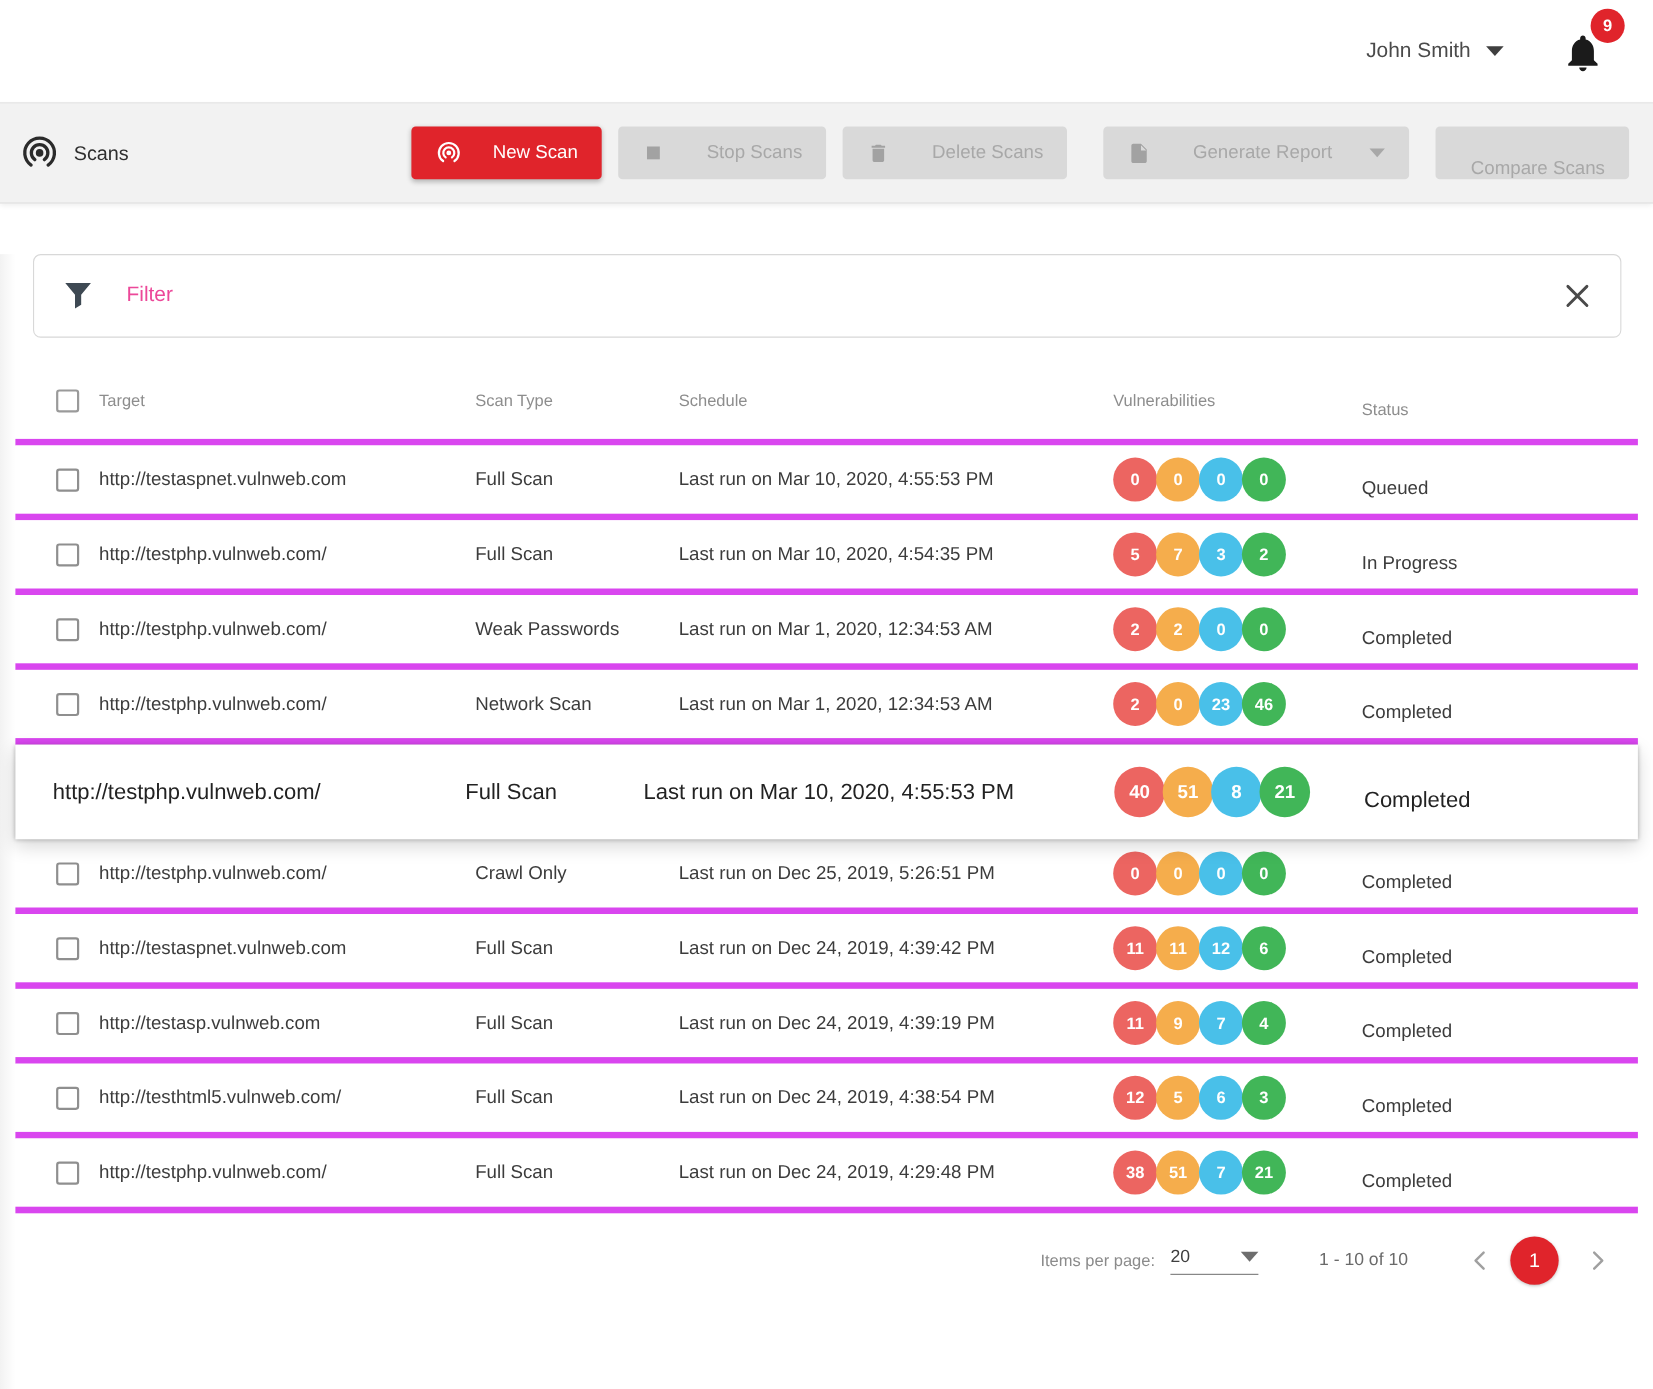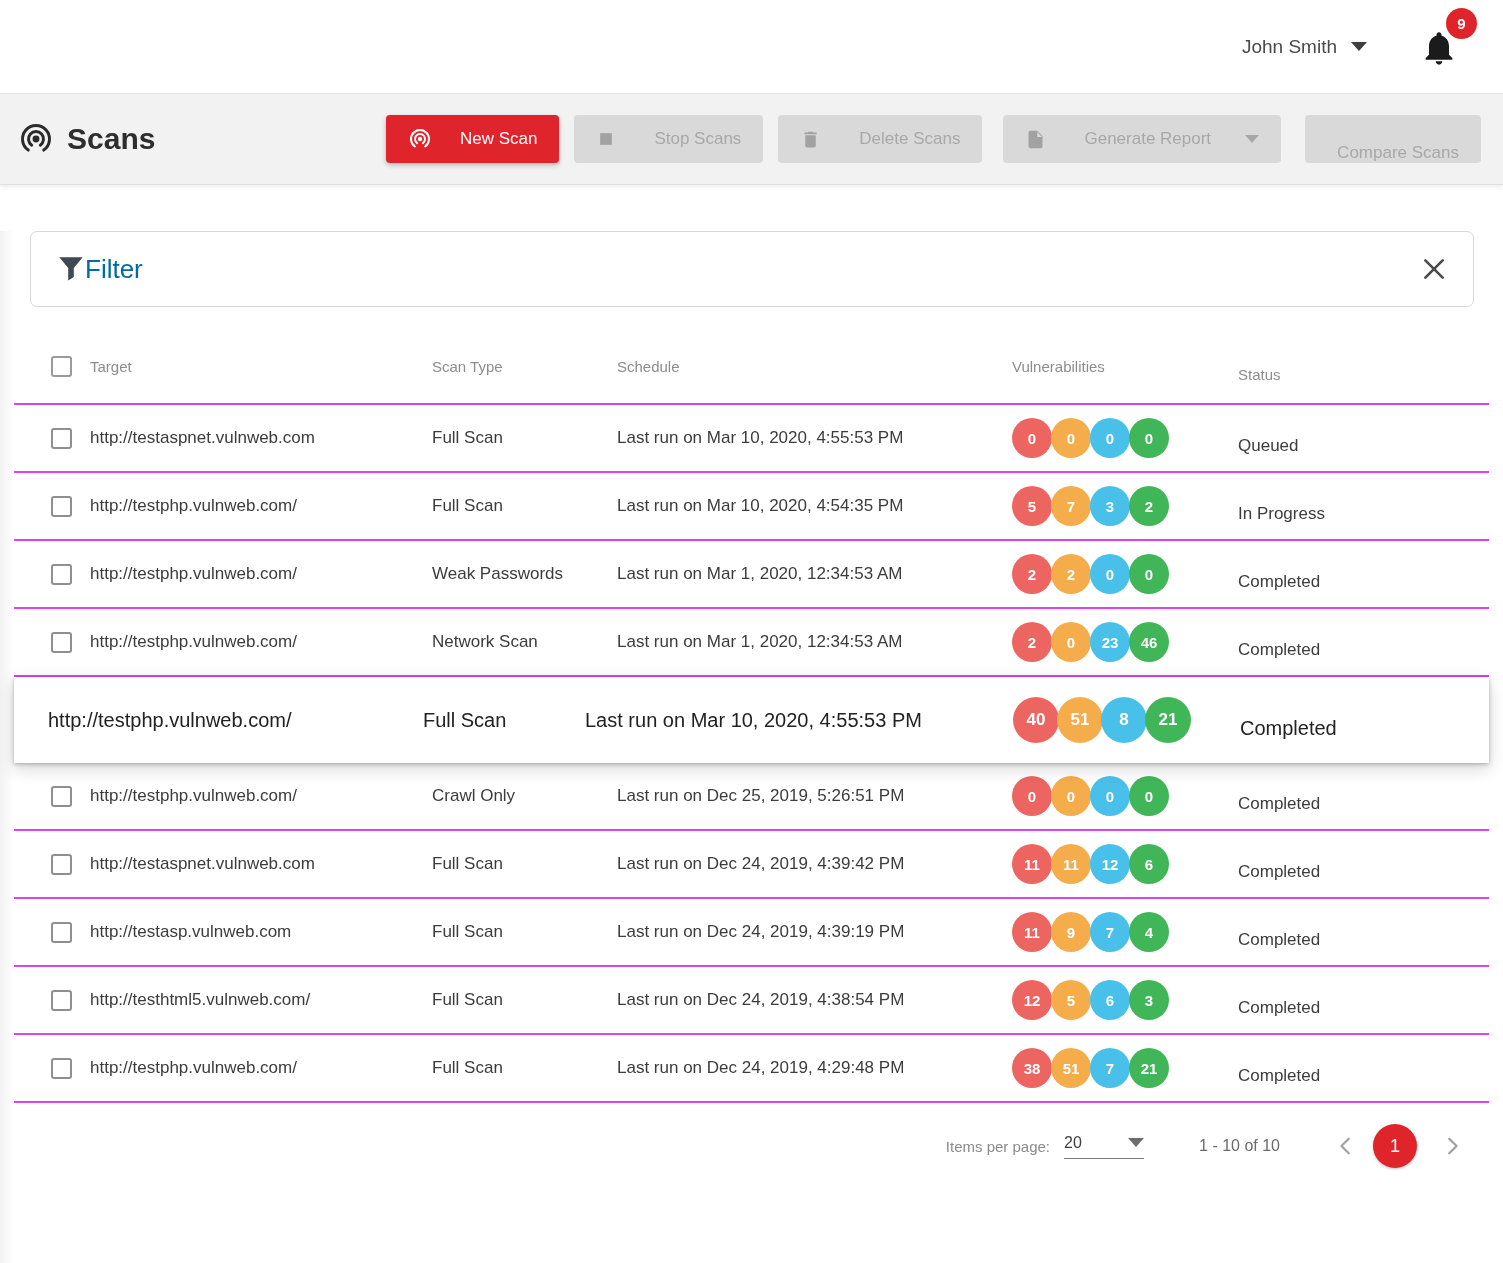--- a/index.html
+++ b/index.html
@@ -14,45 +14,45 @@
   .bell-wrap { position:relative; width:46px; height:50px; cursor:pointer; }
   .bell-wrap svg { position:absolute; left:0; bottom:2px; }
   .notif-badge { position:absolute; right:-12px; top:-14px; width:31px; height:31px; border-radius:50%;
     background:var(--accent-red,#e0242b); color:#fff; font-size:15px; font-weight:bold;
     display:flex; align-items:center; justify-content:center; }
 
   
   .toolbar { height:92px; background:#f2f2f2; border-top:1px solid #e4e4e4; border-bottom:1px solid #e0e0e0;
     box-shadow:0 2px 5px rgba(0,0,0,0.08); display:flex; align-items:center; padding:0 22px 0 18px; position:relative; z-index:5; }
   .page-title { display:flex; align-items:center; gap:13px; color:#2e2e2e; }
-  .page-title .title-text { font-size:30px; font-weight:700; }
+  .page-title .title-text { font-size:18px; font-weight:400; }
   .btn { height:48px; border:none; border-radius:4px; display:flex; align-items:center; gap:28px;
     font-family:inherit; font-size:17px; padding:0 22px; cursor:pointer; }
   .btn-primary { background:var(--accent-red,#e0242b); color:#fff; font-weight:500; margin-left:auto;
     box-shadow:0 2px 5px rgba(0,0,0,0.25); }
   .btn-disabled { background:#d9d9d9; color:#a8a8a8; cursor:default; }
   .btn + .btn { margin-left:15px; }
   .btn-disabled + .btn-disabled { margin-left:15px; }
   .btn .sp { margin-left:10px; }
   .gr-caret { width:0; height:0; border-left:7px solid transparent; border-right:7px solid transparent; border-top:8px solid #a8a8a8; margin-left:6px; }
 
   
   .page-body { position:relative; height:1170px; background:#fff; }
   .page-body::before { content:""; position:absolute; left:0; top:0; bottom:0; width:14px;
     background:linear-gradient(to right, rgba(0,0,0,0.05), rgba(0,0,0,0)); pointer-events:none; }
 
   
   .filter-box { margin:46px 29px 0 30px; height:76px; background:#fff; border:1px solid #d8d8d8; border-radius:7px;
     display:flex; align-items:center; padding:0 26px; }
-  .filter-label { font-size:26px; color:#0369a1; }
+  .filter-label { font-size:19px; color:#ec4899; margin-left:30px; }
   .filter-close { margin-left:auto; cursor:pointer; display:flex; align-items:center; }
 
   
   .scan-table { margin:23px 14px 0 14px; }
-  .row { display:flex; align-items:center; height:68px; border-bottom:2px solid #d946ef; background:#fff; }
+  .row { display:flex; align-items:center; height:68px; border-bottom:6px solid #d946ef; background:#fff; }
   .row.header { height:75px; }
   .cell-cb { margin-left:37px; width:39px; }
   .checkbox { display:block; width:21px; height:21px; border:2px solid #8f8f8f; border-radius:3px; background:#fff; cursor:pointer; }
   .header .checkbox { border-color:#9a9a9a; }
   .cell { font-size:17px; color:#3c3c3c; white-space:nowrap; }
   .hdr { font-size:15px; color:#8d8d8d; }
   .cell-target { width:342px; }
   .cell-type { width:185px; }
   .cell-sched { width:395px; }
   .cell-vulns { width:226px; display:flex; align-items:center; }
@@ -132,21 +132,21 @@
     <span class="sp">Stop Scans</span>
   </button>
 
   <button class="btn btn-disabled">
     <svg width="21" height="21" viewBox="0 0 24 24">
       <path fill="#a2a2a2" d="M6 19c0 1.1.9 2 2 2h8c1.1 0 2-.9 2-2V7H6v12zM19 4h-3.5l-1-1h-5l-1 1H5v2h14V4z"></path>
     </svg>
     <span class="sp">Delete Scans</span>
   </button>
 
-  <button class="btn btn-disabled" style="margin-left:21px;">
+  <button class="btn btn-disabled" style="margin-left:33px;">
     <svg width="21" height="21" viewBox="0 0 24 24">
       <path fill="#a2a2a2" d="M14 2H6c-1.1 0-2 .9-2 2v16c0 1.1.9 2 2 2h12c1.1 0 2-.9 2-2V8l-6-6zm0 6V3.5L19.5 9H14z"></path>
     </svg>
     <span class="sp">Generate Report</span>
     <span class="gr-caret"></span>
   </button>
 
   <button class="btn btn-disabled" style="margin-left:24px;flex-direction:column;">
     <svg width="22" height="22" viewBox="0 0 24 24">
       <path fill="#a2a2a2" d="M10 3H5c-1.1 0-2 .9-2 2v14c0 1.1.9 2 2 2h5v2h2V1h-2v2zm0 15H5l5-6v6zm9-15h-5v2h5v13l-5-6v9h5c1.1 0 2-.9 2-2V5c0-1.1-.9-2-2-2z"></path>

